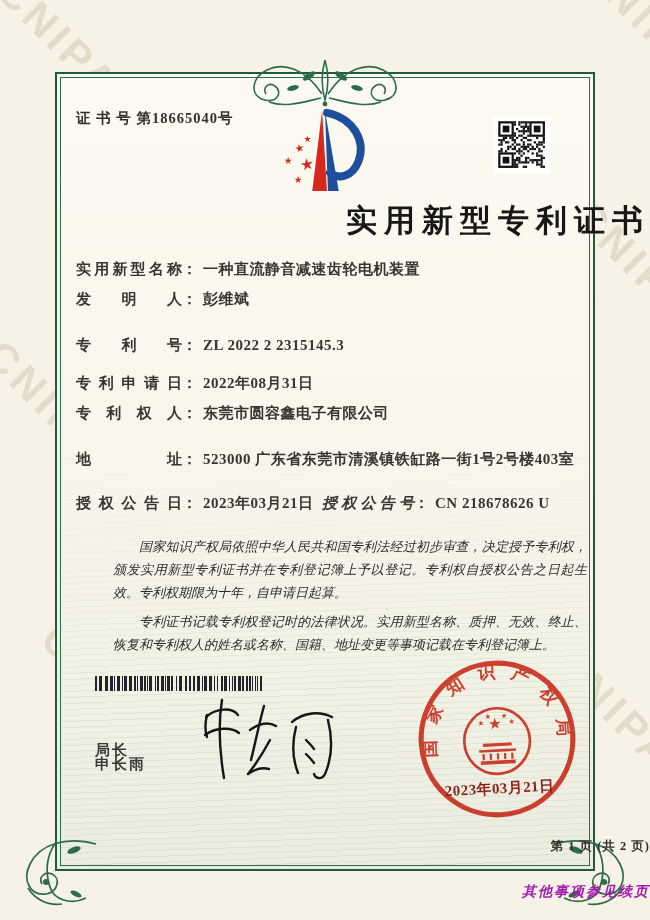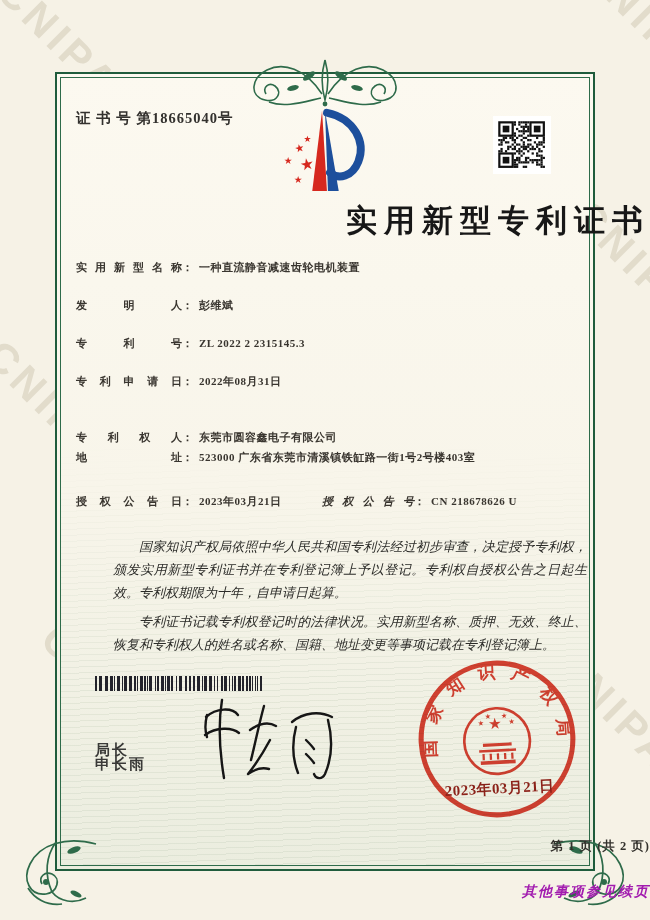--- a/index.html
+++ b/index.html
@@ -39,21 +39,21 @@
     position:absolute;left:76px;top:109px;z-index:2;
     font-size:14.5px;font-weight:600;letter-spacing:1px;color:#33312e;
   }
   .logo{position:absolute;left:276px;top:101px;z-index:2;}
   .qr{position:absolute;left:493px;top:116px;width:58px;height:58px;background:#fff;z-index:2;padding:3px;box-sizing:border-box;}
   .title{
     position:absolute;left:0;right:0;top:200px;z-index:2;
     text-align:right;font-size:31px;font-weight:bold;color:#171717;
     letter-spacing:7px;
   }
-  .field-row{position:absolute;left:76px;z-index:2;font-size:11px;font-weight:600;color:#39352f;white-space:nowrap;}
+  .field-row{position:absolute;left:76px;z-index:2;font-size:15px;font-weight:600;color:#39352f;white-space:nowrap;}
   .flabel{display:inline-block;width:106px;text-align:justify;text-align-last:justify;vertical-align:top;}
   .flabel.short{width:92px;font-style:italic;}
   .fcolon{display:inline-block;margin:0 6px 0 0;}
   .fvalue{letter-spacing:0.5px;}
   .pair2{position:absolute;left:246px;top:0;}
   .legal{
     position:absolute;left:88px;top:536px;width:474px;z-index:2;
     font-size:13px;font-style:italic;font-weight:500;line-height:1.75;color:#2b2b28;
     text-align:justify;
     margin-left:25px;
@@ -301,30 +301,30 @@
     <rect x="32.26" y="52.1" width="2.48" height="2.48" fill="#111"></rect>
     <rect x="49.62" y="52.1" width="2.48" height="2.48" fill="#111"></rect>
     <rect x="52.1" y="52.1" width="2.48" height="2.48" fill="#111"></rect>
   </svg>
 
 <div class="title">实用新型专利证书</div>
 
 <div class="field-row" style="top:260px">
   <span class="flabel">实用新型名称</span><span class="fcolon">：</span><span class="fvalue">一种直流静音减速齿轮电机装置</span>
 </div>
-<div class="field-row" style="top:298px">
+<div class="field-row" style="top:290px">
   <span class="flabel">发 明 人</span><span class="fcolon">：</span><span class="fvalue">彭维斌</span>
 </div>
 <div class="field-row" style="top:336px">
   <span class="flabel">专 利 号</span><span class="fcolon">：</span><span class="fvalue">ZL 2022 2 2315145.3</span>
 </div>
 <div class="field-row" style="top:374px">
   <span class="flabel">专 利 申 请 日</span><span class="fcolon">：</span><span class="fvalue">2022年08月31日</span>
 </div>
-<div class="field-row" style="top:430px">
+<div class="field-row" style="top:404px">
   <span class="flabel">专 利 权 人</span><span class="fcolon">：</span><span class="fvalue">东莞市圆容鑫电子有限公司</span>
 </div>
 <div class="field-row" style="top:450px">
   <span class="flabel">地 址</span><span class="fcolon">：</span><span class="fvalue">523000 广东省东莞市清溪镇铁缸路一街1号2号楼403室</span>
 </div>
 <div class="field-row" style="top:494px">
   <span class="flabel">授 权 公 告 日</span><span class="fcolon">：</span><span class="fvalue">2023年03月21日</span>
   <span class="pair2">
     <span class="flabel short">授 权 公 告 号</span><span class="fcolon">：</span><span class="fvalue">CN 218678626 U</span>
   </span>

